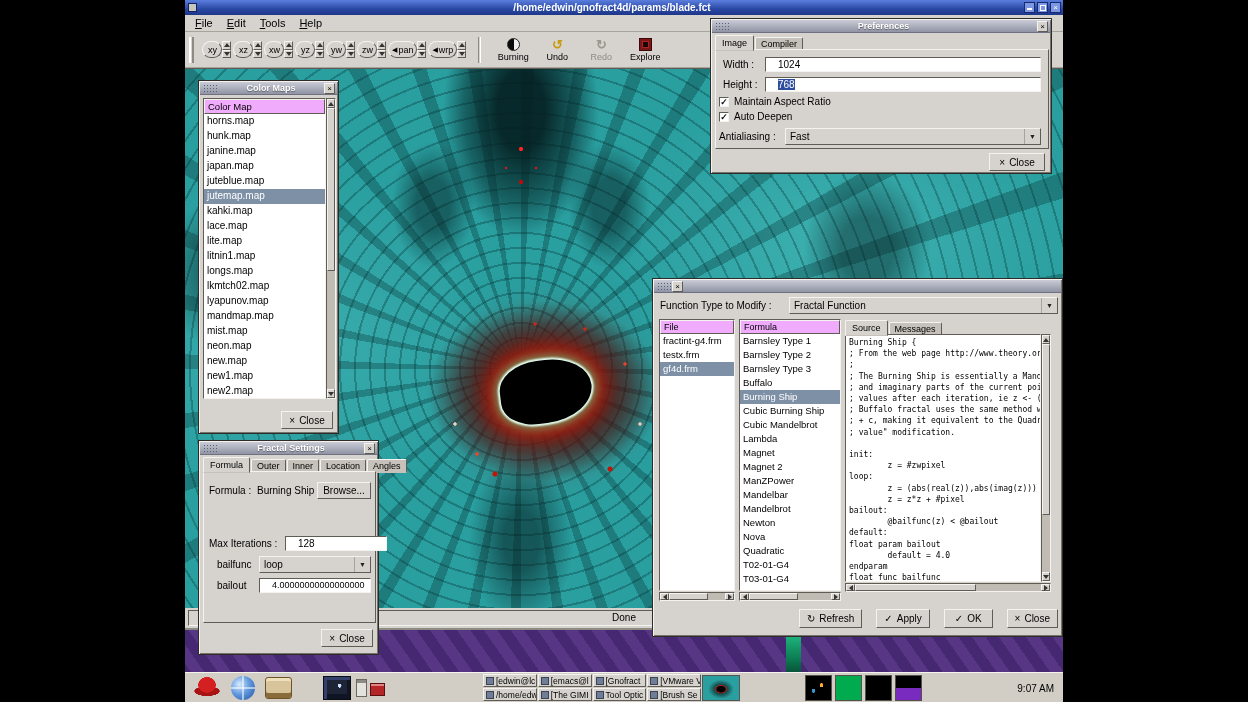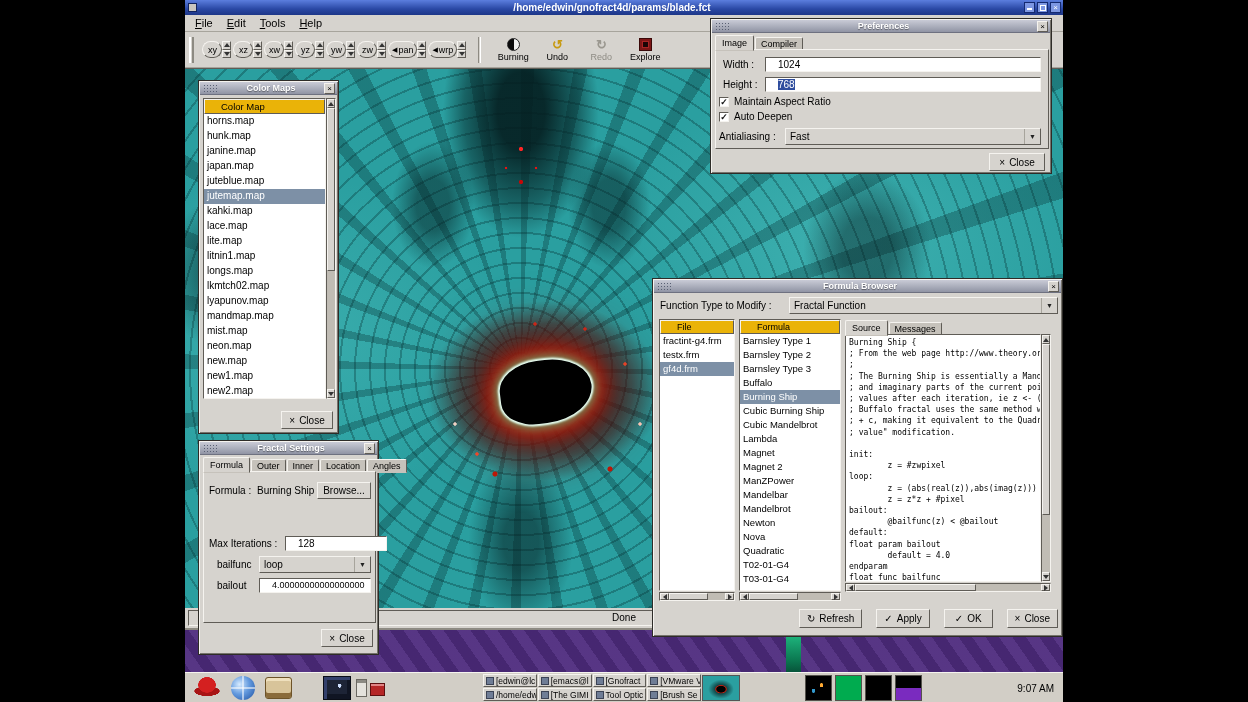--- a/index.html
+++ b/index.html
@@ -133,22 +133,22 @@
     font-size:10px; color:#000; padding:0 4px; }
   .dd-arrow { margin-left:auto; font-size:7px; color:#222; border-left:1px solid #a7a49c;
     padding-left:4px; align-self:stretch; display:flex; align-items:center; }
 
   .checkrow { position:absolute; display:flex; align-items:center; gap:5px; font-size:10px; color:#000; }
   .checkbox { width:10px; height:10px; background:#fff; border:1px solid;
     border-color:#5f5c56 #f5f3ef #f5f3ef #5f5c56; font-size:9px; line-height:8px;
     text-align:center; color:#111; font-weight:bold; }
 
   .list { position:absolute; background:#fff; border:1px solid; border-color:#5f5c56 #f5f3ef #f5f3ef #5f5c56; overflow:hidden; }
-  .col-header { height:15px; background:#eab308; border:1px solid;
-    border-color:#f5f3ef #5f5c56 #5f5c56 #f5f3ef; font-size:9.5px; padding:1px 16px;
+  .col-header { height:15px; background:#f0abfc; border:1px solid;
+    border-color:#f5f3ef #5f5c56 #5f5c56 #f5f3ef; font-size:9.5px; padding:1px 3px;
     color:#000; white-space:nowrap; overflow:hidden; }
   .list-item { height:15px; font-size:10px; padding:1px 3px; color:#000; white-space:nowrap; overflow:hidden; }
   .list-item.selected { background:#7d90a6; color:#fff; }
   .list.compact .col-header { height:14px; font-size:9px; }
   .list.compact .list-item { height:14px; font-size:9.5px; }
 
   .vscroll { position:absolute; width:10px; background:#c0bcb4; border:1px solid;
     border-color:#5f5c56 #f5f3ef #f5f3ef #5f5c56; display:flex; flex-direction:column; }
   .hscroll { position:absolute; height:9px; background:#c0bcb4; border:1px solid;
     border-color:#5f5c56 #f5f3ef #f5f3ef #5f5c56; display:flex; }
@@ -544,21 +544,20 @@
       </div>
       <div class="gbtn" style="position:absolute; left:278px; top:134px; width:56px; height:18px;">
         <span>×</span>
         <span>Close</span>
       </div>
     </div>
 
     <div class="dlg" id="formula-browser">
       <div class="dlg-tb">
         <div class="dlg-grip"></div>
-        <div class="dlg-title">Formula Browser</div>
         <div class="dlg-close">×</div>
       </div>
       <div class="label" style="left:7px; top:21px;">Function Type to Modify :</div>
       <div class="dropdown" style="left:136px; top:18px; width:269px; height:17px;">
         <span>Fractal Function</span>
         <span class="dd-arrow">▼</span>
       </div>
 
       <div class="list compact" style="left:6px; top:40px; width:76px; height:272px;">
         <div class="col-header">File</div>

